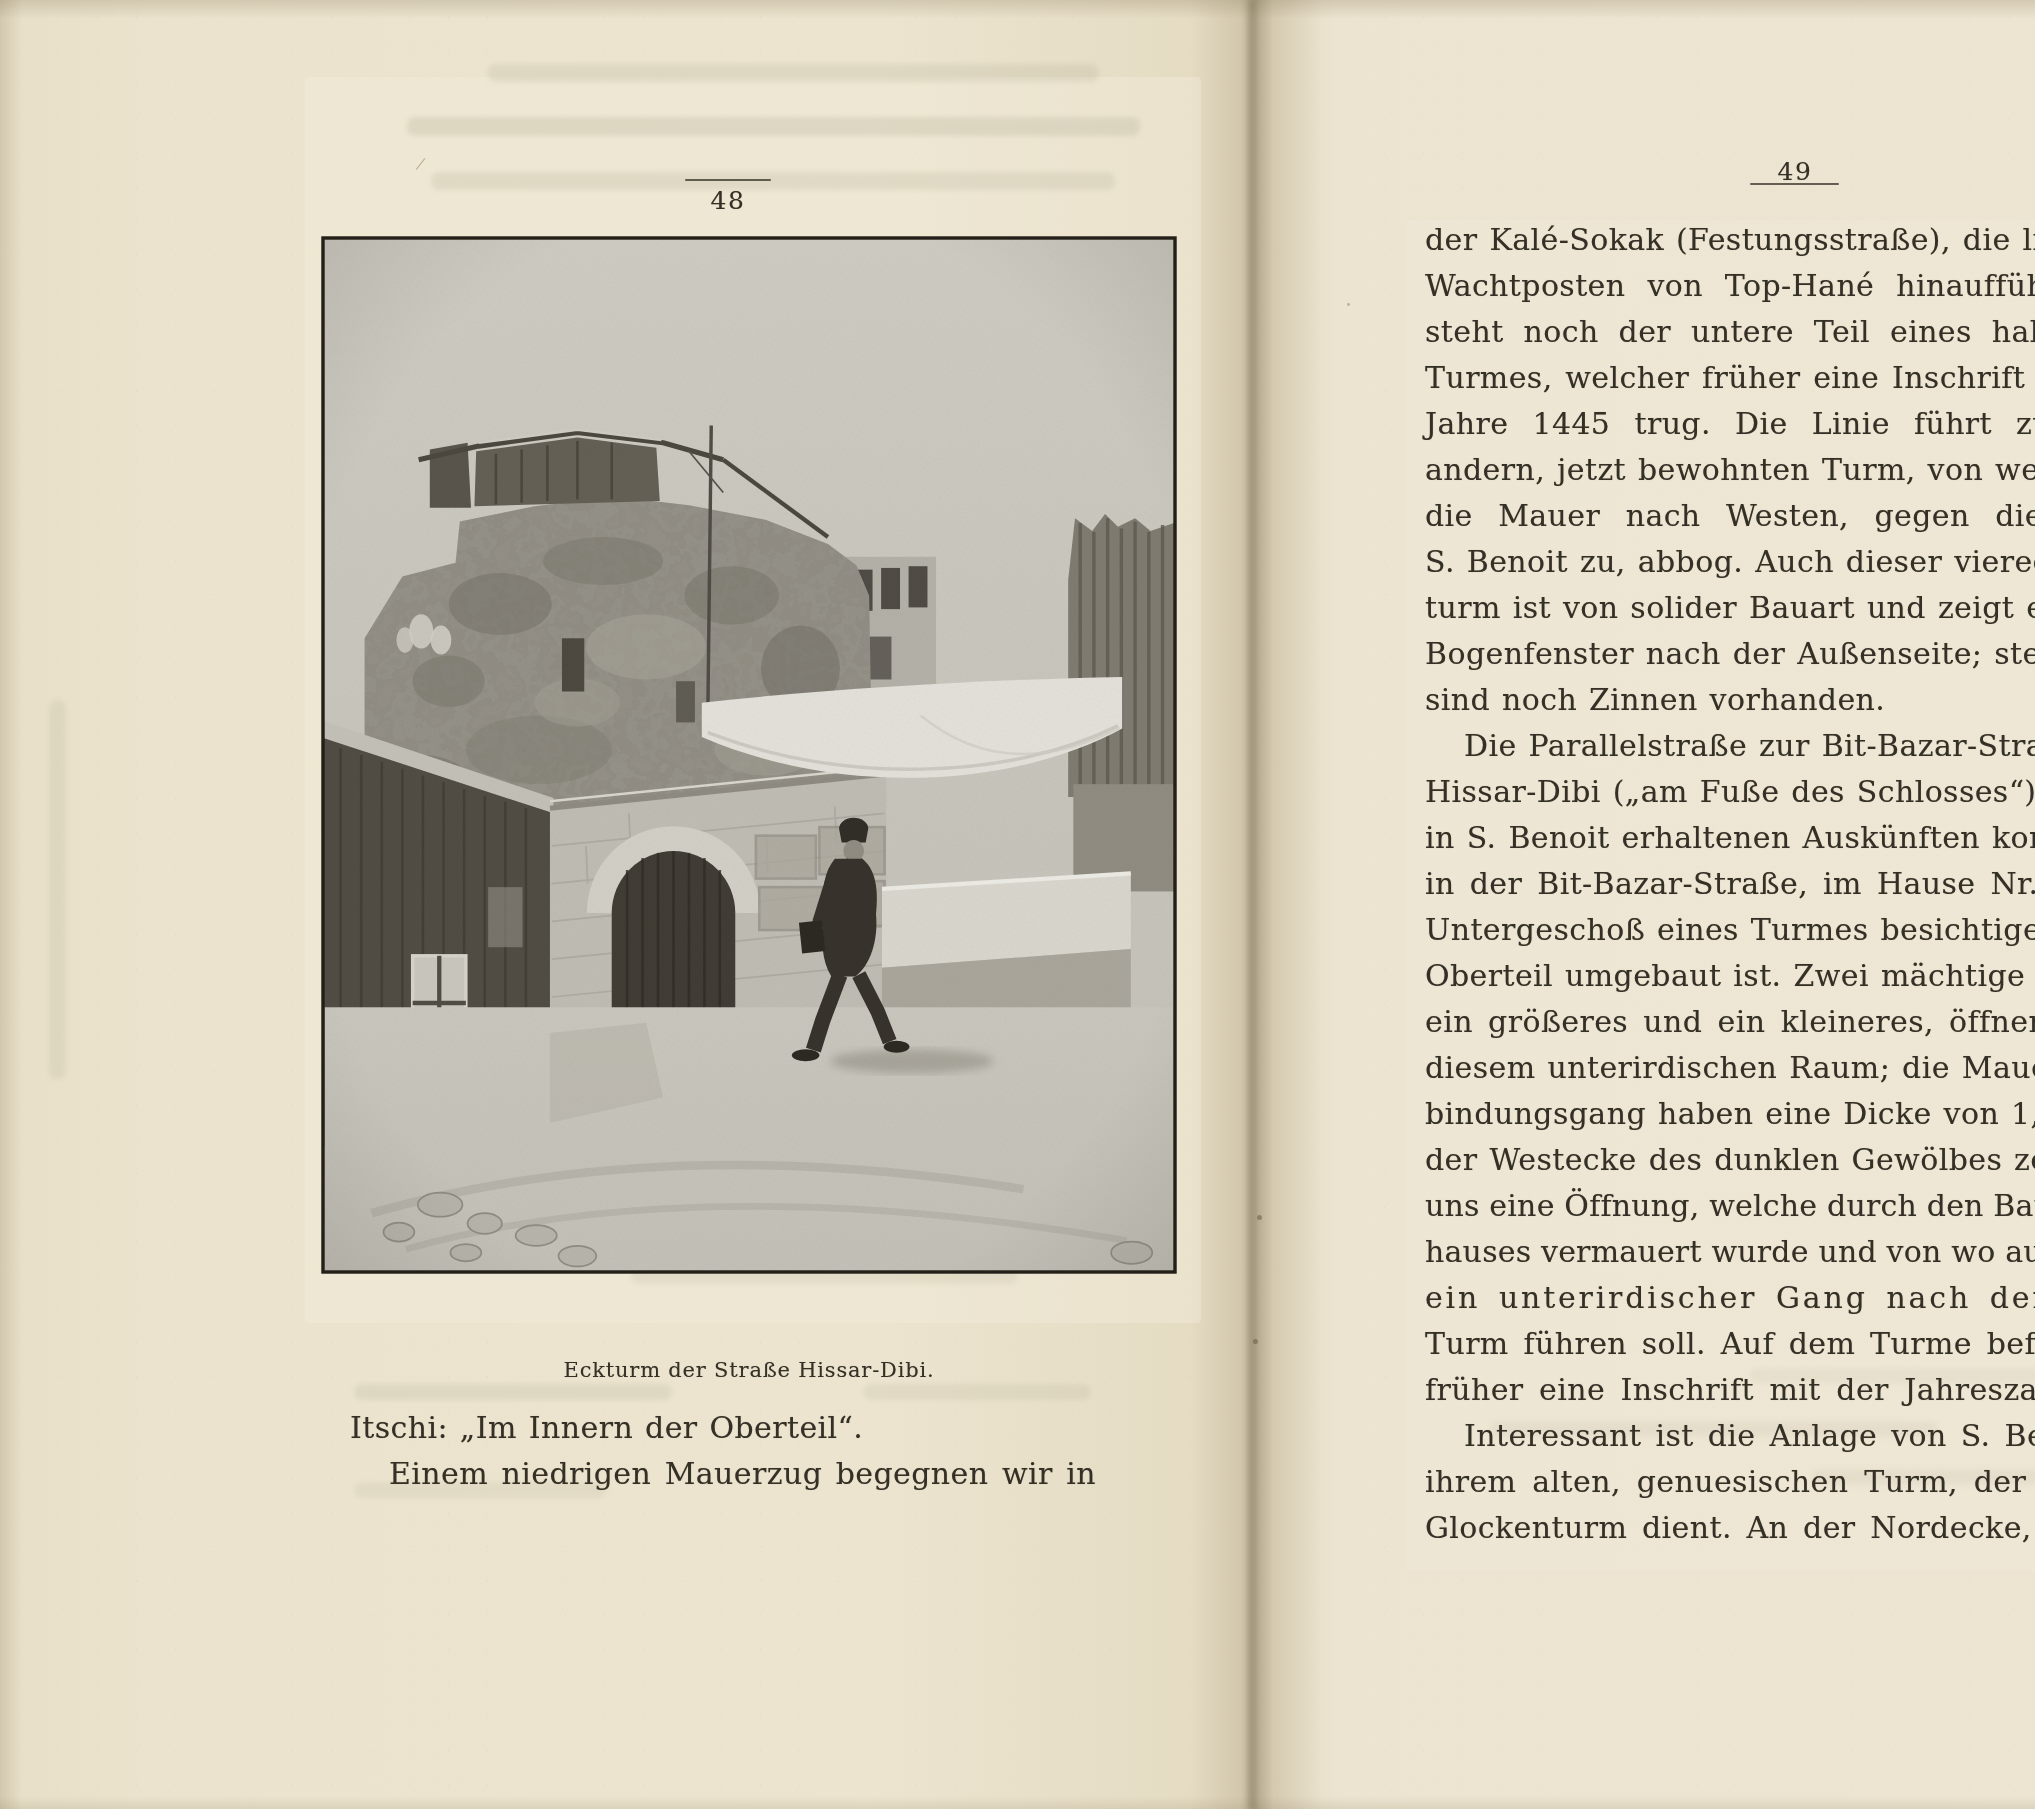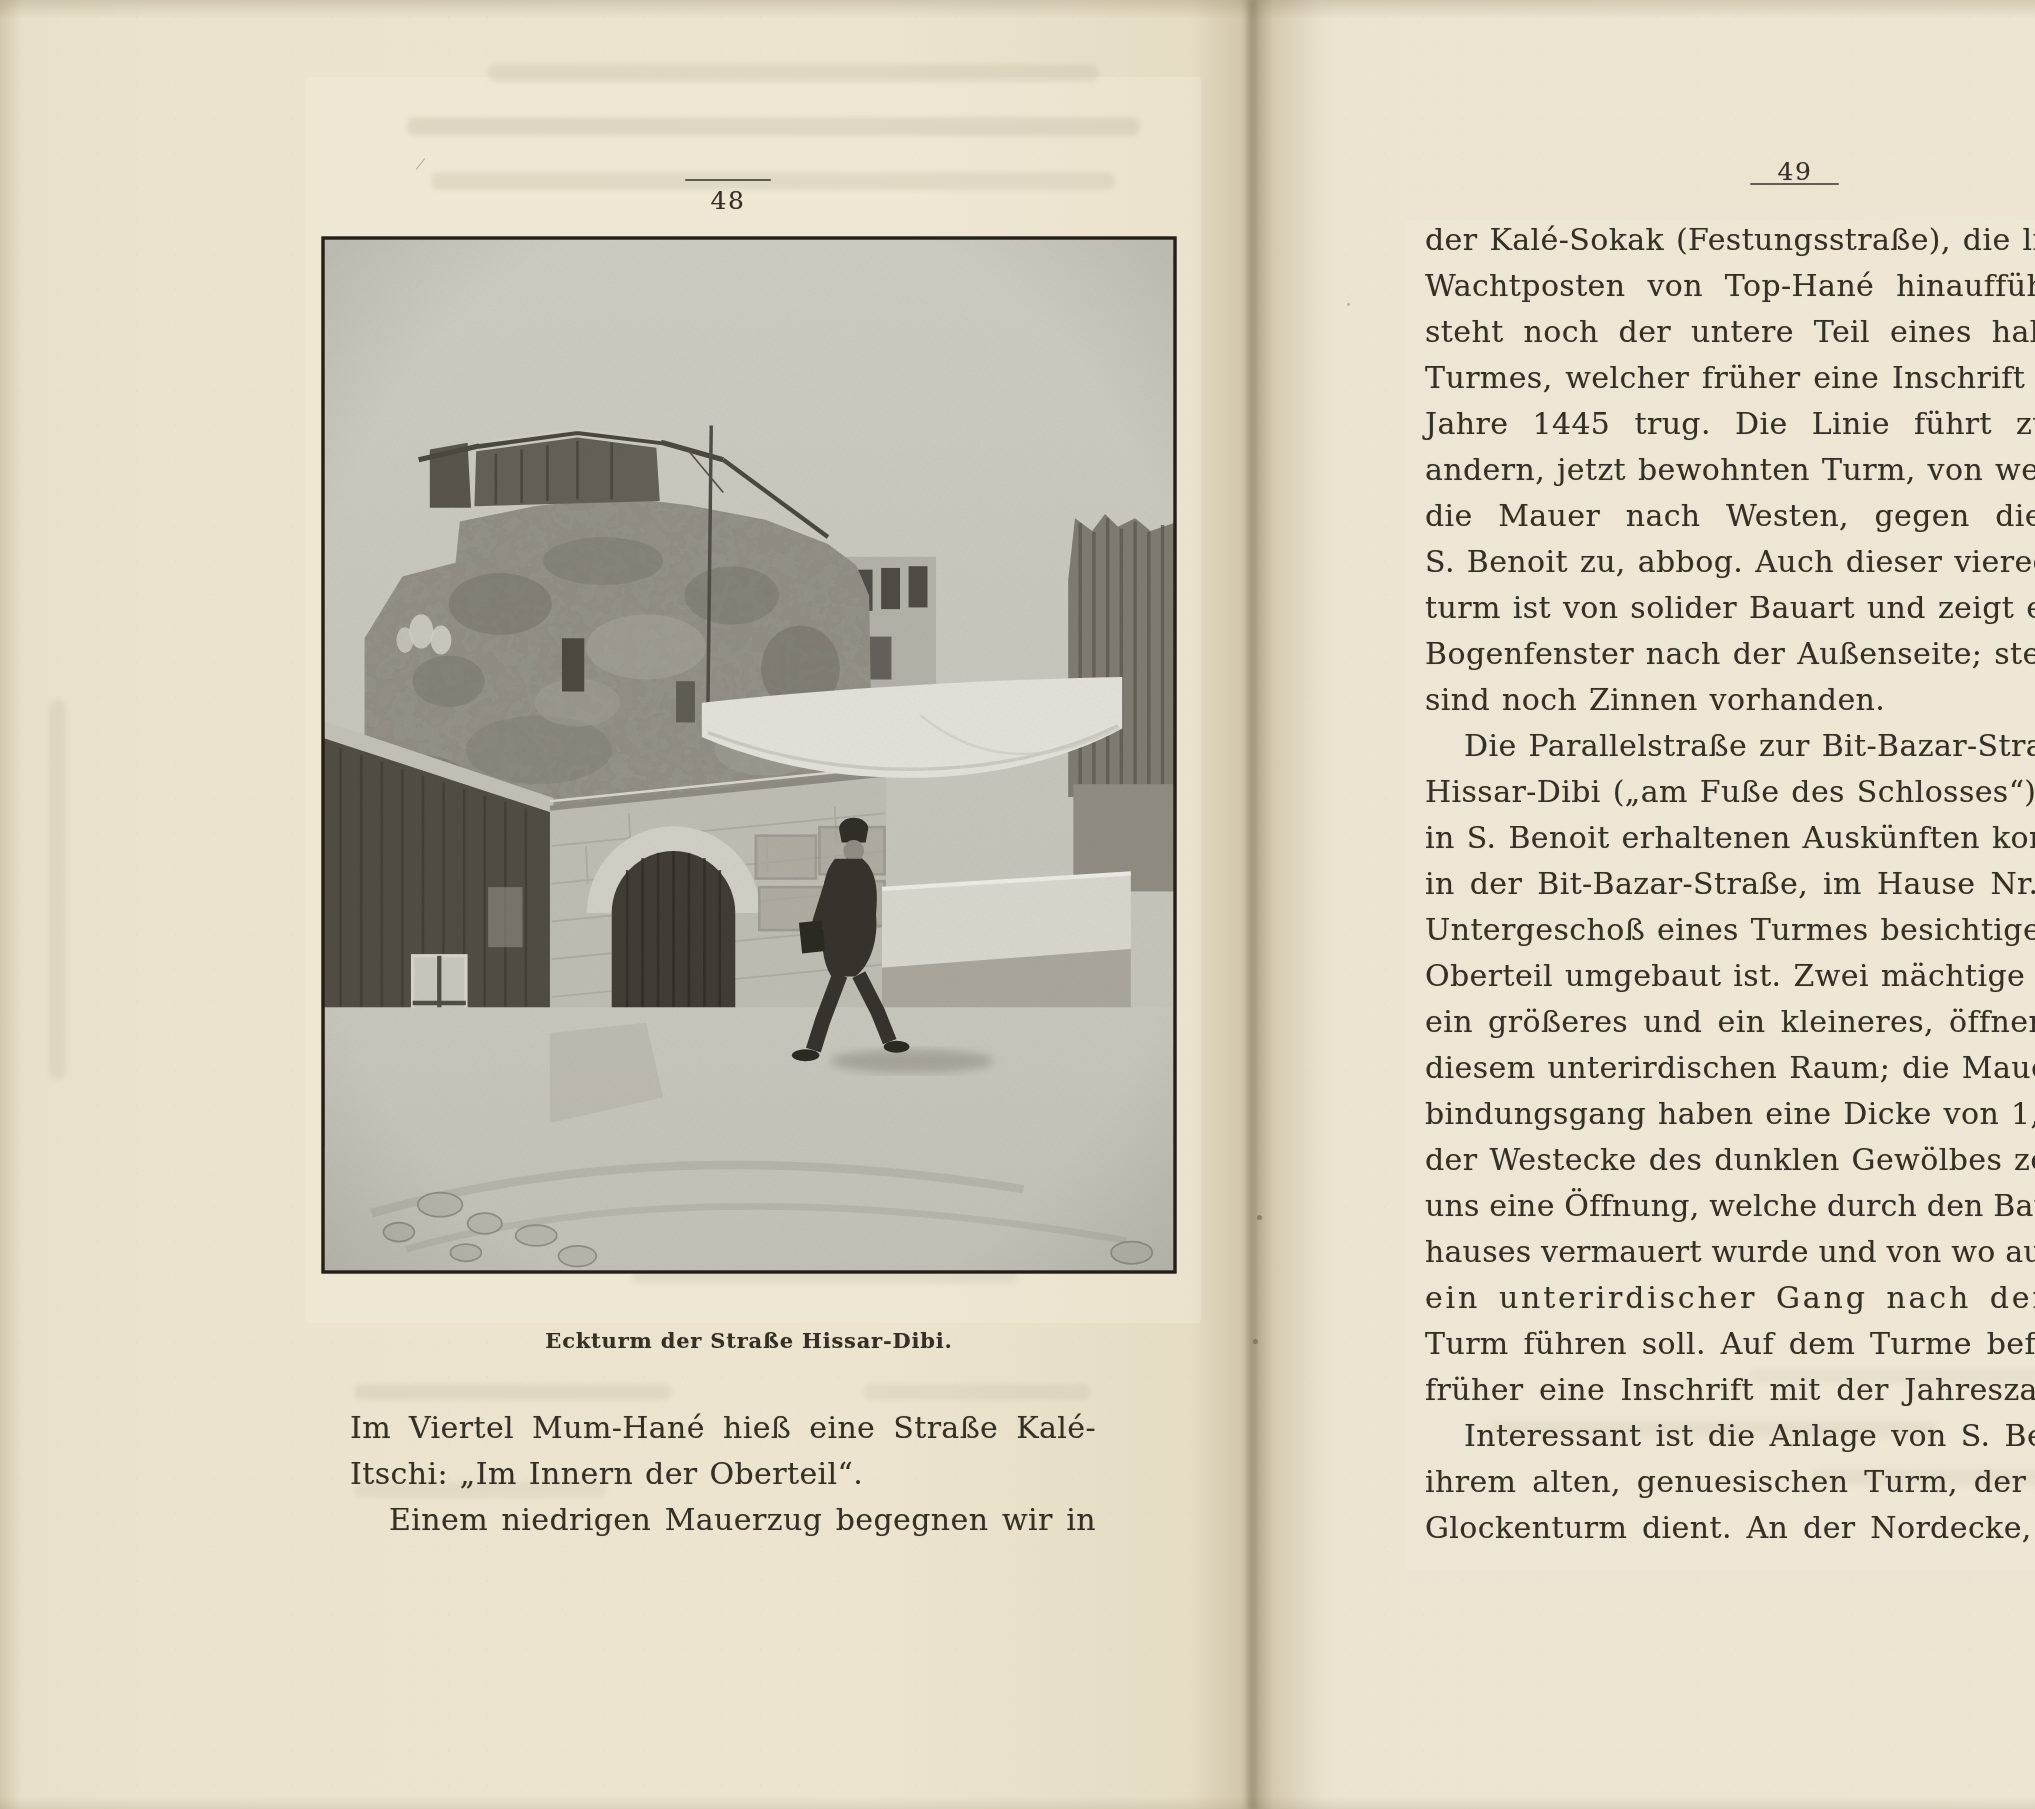--- a/index.html
+++ b/index.html
@@ -285,24 +285,23 @@
       </g>
 
       <rect x="5" y="5" width="990" height="1202" fill="url(#halftone)" opacity=".06"></rect>
       <rect x="5" y="5" width="990" height="1202" filter="url(#noise)" opacity=".1"></rect>
       <rect x="5" y="5" width="990" height="1202" fill="url(#vig)"></rect>
 
       <rect x="3.5" y="3.5" width="993" height="1205" fill="none" stroke="#241f18" stroke-width="4"></rect>
     </svg>
   </figure>
 
-  <div class="caption-line ink" style="top:1328px;font-weight:bold;">Eckturm der Straße Hissar-Dibi.</div>
+  <div class="caption-line ink" style="top:1358px;">Eckturm der Straße Hissar-Dibi.</div>
 
   <div class="textblock ink" style="left:350px;top:1405px;width:746px;font-size:30px;--lh:46px;">
-      <div class="bline j">Im Viertel Mum-Hané hieß  eine  Straße  Kalé-</div>
       <div class="bline">Itschi: „Im Innern der Oberteil“.</div>
       <div class="bline j ind">Einem niedrigen Mauerzug begegnen wir in</div>
     </div>
 
   <div class="folio ink" style="left:1750px;top:157px;width:90px;">49</div>
   <div class="folio-rule" style="left:1750px;top:183px;width:89px;"></div>
 
   <div class="textblock ink" style="left:1425px;top:217px;width:746px;font-size:30px;--lh:46px;">
       <div class="bline j">der Kalé-Sokak (Festungsstraße), die links vom</div>
       <div class="bline j">Wachtposten von Top-Hané hinaufführt; dort</div>

